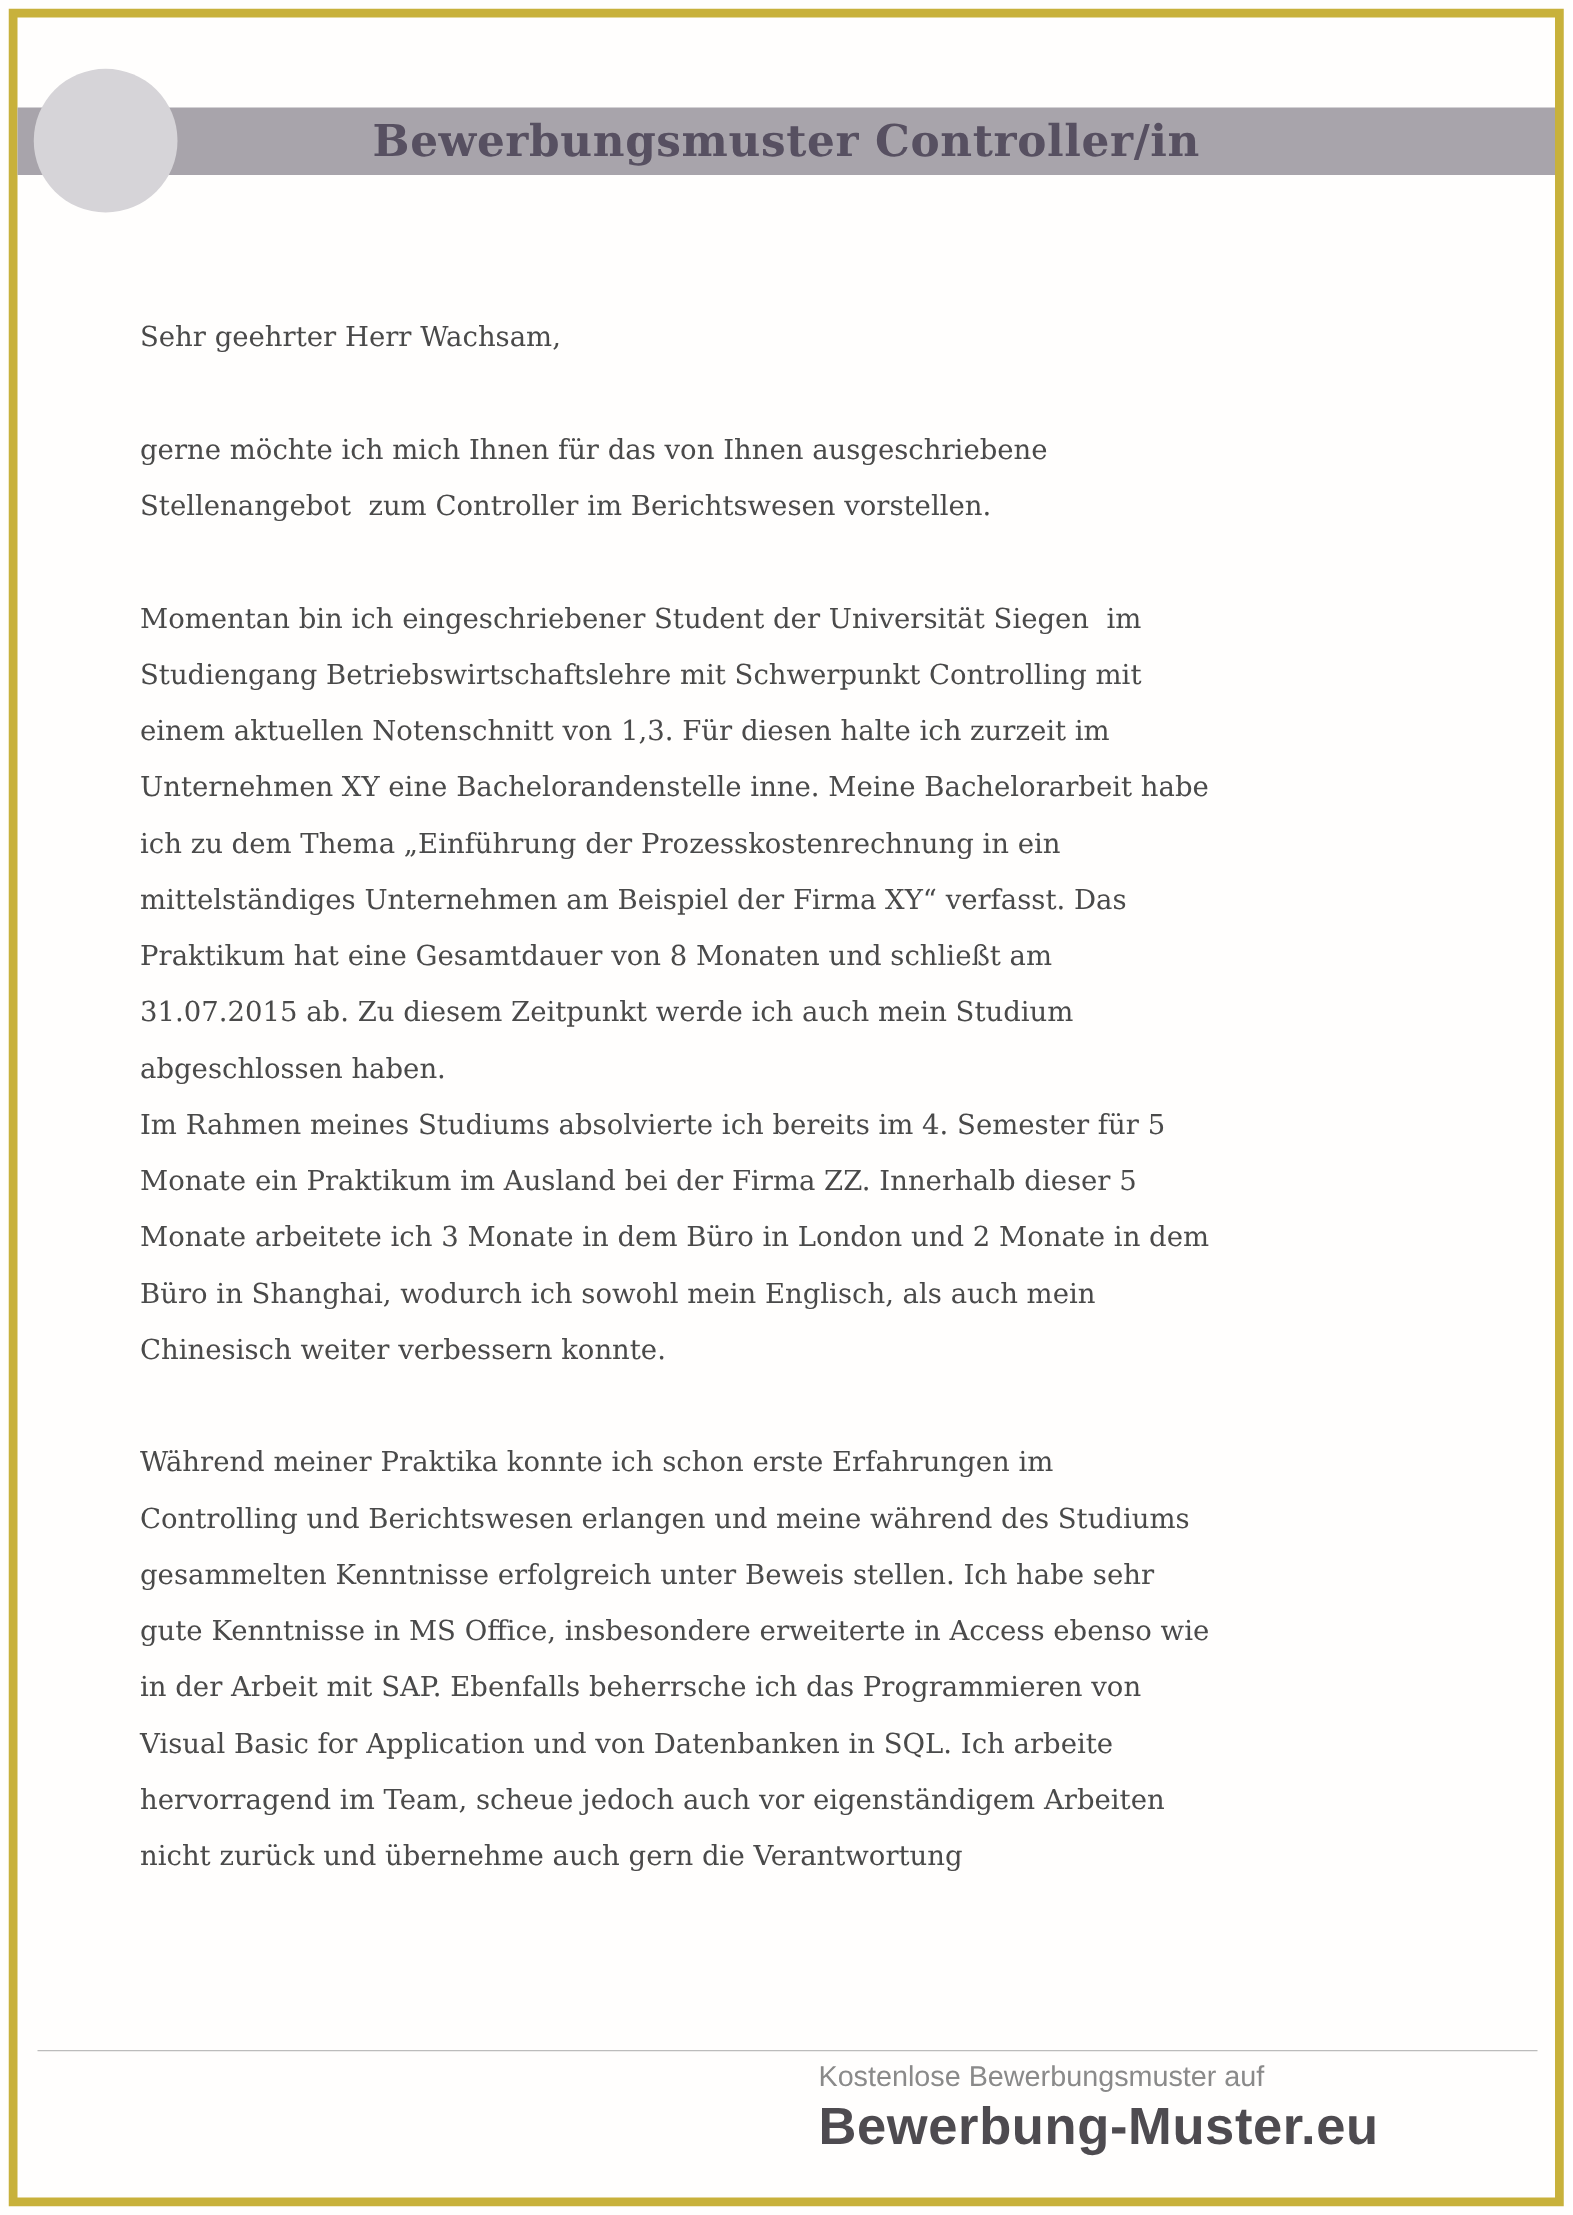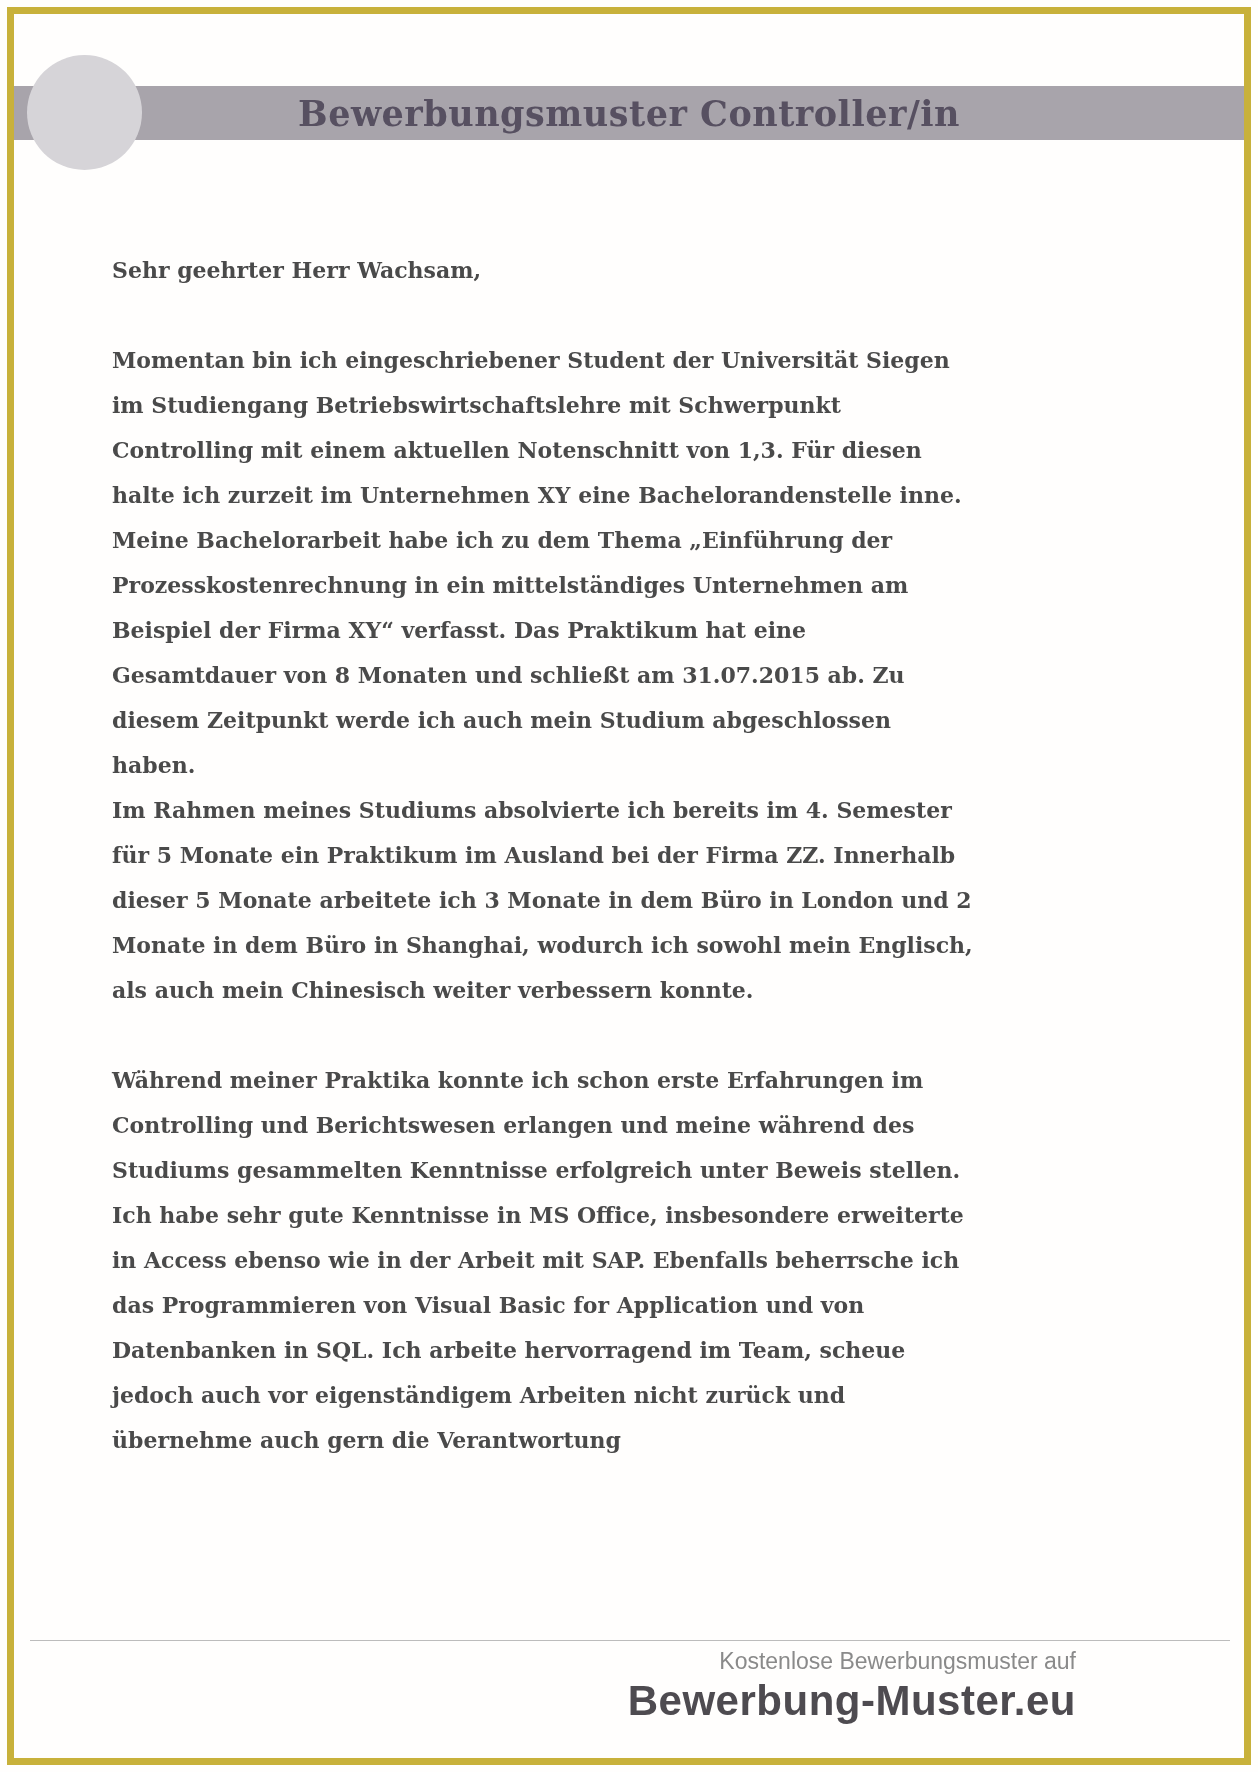--- a/index.html
+++ b/index.html
@@ -53,38 +53,36 @@
     top: 248px;
     width: 876px;
     color: #4a4a4a;
     font-size: 22px;
     line-height: 45px;
     text-align: left;
   }
   .para {
     margin: 0 14px 45px 0;
     white-space: pre-wrap;
-    font-weight: bold;
   }
   .para.tight {
     margin-bottom: 0;
   }
   .footer-rule {
     position: absolute;
     left: 30px;
     right: 28px;
     top: 1640px;
     height: 1px;
     background: #bcbcbc;
   }
   .footer {
     position: absolute;
-    right: 182px;
+    right: 155px;
     top: 1646px;
-    text-align: right;
   }
   .footer-tagline {
     font-family: "Liberation Sans", sans-serif;
     font-size: 23px;
     color: #8a8a8a;
     line-height: 30px;
   }
   .footer-brand {
     font-family: Liberation Sans, sans-serif;
     font-size: 42px;
@@ -102,20 +100,21 @@
   <div class="frame"></div>
 
   <div class="banner">
     <span class="banner-title">Bewerbungsmuster Controller/in</span>
   </div>
 
   <div class="circle"></div>
 
   <div class="letter-body">
     <p class="para">Sehr geehrter Herr Wachsam,</p>
+    <p class="para">gerne möchte ich mich Ihnen für das von Ihnen ausgeschriebene Stellenangebot  zum Controller im Berichtswesen vorstellen.</p>
     <p class="para tight">Momentan bin ich eingeschriebener Student der Universität Siegen  im Studiengang Betriebswirtschaftslehre mit Schwerpunkt Controlling mit einem aktuellen Notenschnitt von 1,3. Für diesen halte ich zurzeit im Unternehmen XY eine Bachelorandenstelle inne. Meine Bachelorarbeit habe ich zu dem Thema „Einführung der Prozesskostenrechnung in ein mittelständiges Unternehmen am Beispiel der Firma XY“ verfasst. Das Praktikum hat eine Gesamtdauer von 8 Monaten und schließt am 31.07.2015 ab. Zu diesem Zeitpunkt werde ich auch mein Studium abgeschlossen haben.</p>
     <p class="para">Im Rahmen meines Studiums absolvierte ich bereits im 4. Semester für 5 Monate ein Praktikum im Ausland bei der Firma ZZ. Innerhalb dieser 5 Monate arbeitete ich 3 Monate in dem Büro in London und 2 Monate in dem Büro in Shanghai, wodurch ich sowohl mein Englisch, als auch mein Chinesisch weiter verbessern konnte.</p>
     <p class="para">Während meiner Praktika konnte ich schon erste Erfahrungen im Controlling und Berichtswesen erlangen und meine während des Studiums gesammelten Kenntnisse erfolgreich unter Beweis stellen. Ich habe sehr gute Kenntnisse in MS Office, insbesondere erweiterte in Access ebenso wie in der Arbeit mit SAP. Ebenfalls beherrsche ich das Programmieren von Visual Basic for Application und von Datenbanken in SQL. Ich arbeite hervorragend im Team, scheue jedoch auch vor eigenständigem Arbeiten nicht zurück und übernehme auch gern die Verantwortung</p>
   </div>
 
   <div class="footer-rule"></div>
 
   <div class="footer">
     <div class="footer-tagline">Kostenlose Bewerbungsmuster auf</div>
     <div class="footer-brand">Bewerbung-Muster.eu</div>

